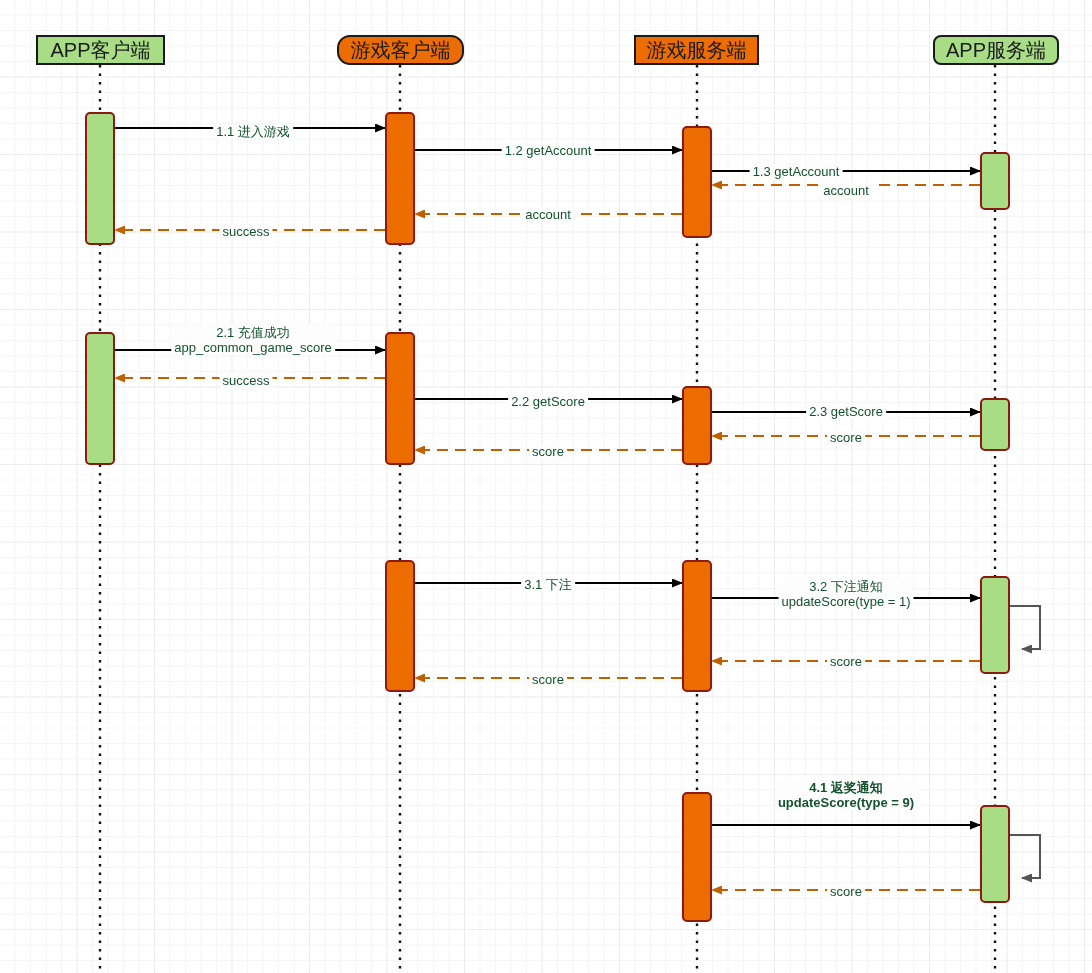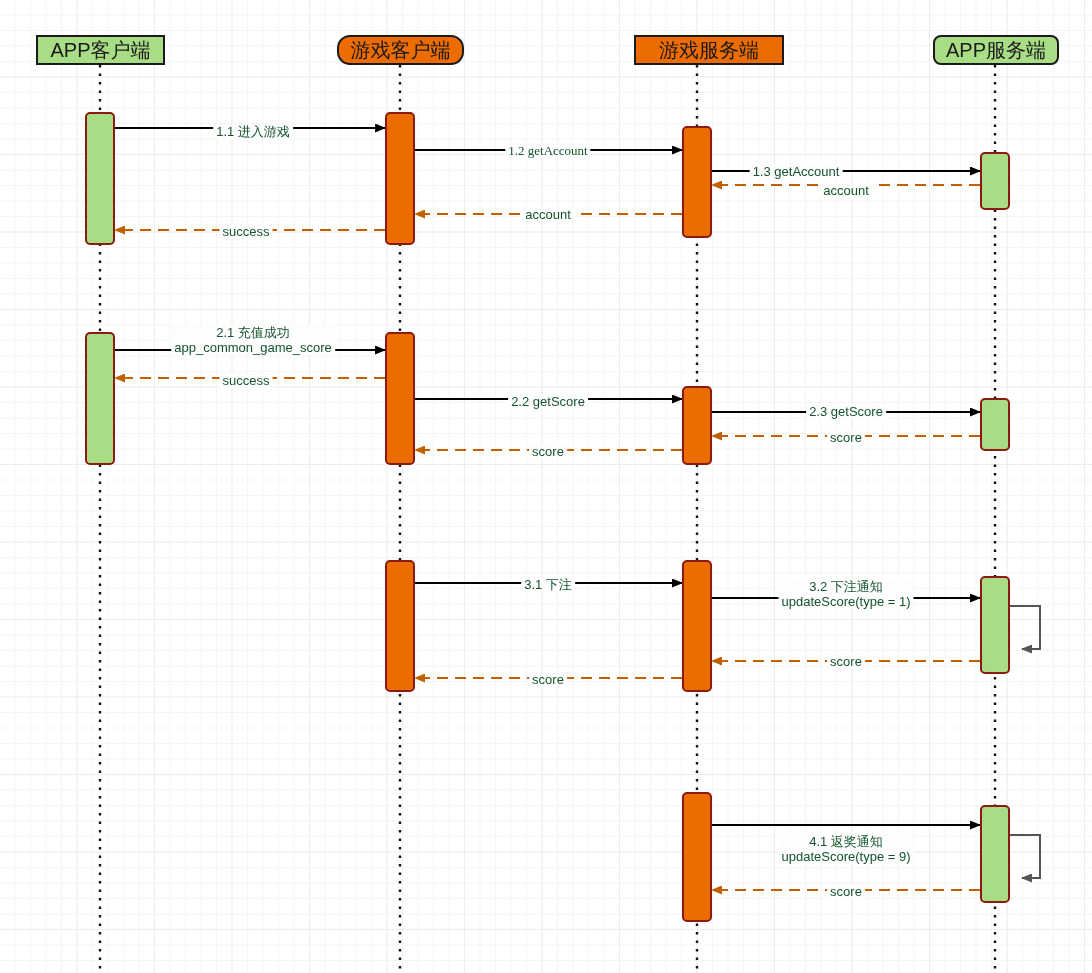--- a/index.html
+++ b/index.html
@@ -131,21 +131,21 @@
       </g>
     <g id="loops-group">
         <path d="M1010,606 L1040,606 L1040,649 L1022,649" fill="none" stroke="#555555" stroke-width="2" marker-end="url(#arrow-loop)"></path>
         <path d="M1010,835 L1040,835 L1040,878 L1022,878" fill="none" stroke="#555555" stroke-width="2" marker-end="url(#arrow-loop)"></path>
       </g>
   </svg>
 
   <div id="participants-host">
       <div class="participant green" style="left: 36px; top: 35px; width: 129px;">APP客户端</div>
       <div class="participant orange" style="left: 337px; top: 35px; width: 127px; border-radius: 13px;">游戏客户端</div>
-      <div class="participant orange" style="left: 634px; top: 35px; width: 150px;">游戏服务端</div>
+      <div class="participant orange" style="left: 634px; top: 35px; width: 125px;">游戏服务端</div>
       <div class="participant green" style="left: 933px; top: 35px; width: 126px; border-radius: 8px;">APP服务端</div>
     </div>
 
   <div id="activations-host">
       <div class="activation green" style="left: 85px; top: 112px; height: 133px;"></div>
       <div class="activation orange" style="left: 385px; top: 112px; height: 133px;"></div>
       <div class="activation orange" style="left: 682px; top: 126px; height: 112px;"></div>
       <div class="activation green" style="left: 980px; top: 152px; height: 58px;"></div>
       <div class="activation green" style="left: 85px; top: 332px; height: 133px;"></div>
       <div class="activation orange" style="left: 385px; top: 332px; height: 133px;"></div>
@@ -155,21 +155,21 @@
       <div class="activation orange" style="left: 682px; top: 560px; height: 132px;"></div>
       <div class="activation green" style="left: 980px; top: 576px; height: 98px;"></div>
       <div class="activation orange" style="left: 682px; top: 792px; height: 130px;"></div>
       <div class="activation green" style="left: 980px; top: 805px; height: 98px;"></div>
     </div>
 
   <div id="labels-host">
       <div class="msg-label solid-bg" style="left: 253px; top: 124px;">
         <span class="ln">1.1 进入游戏</span>
       </div>
-      <div class="msg-label solid-bg" style="left: 548px; top: 143px; font-family: Liberation Serif, serif;">
+      <div class="msg-label solid-bg" style="left: 548px; top: 143px;">
         <span class="ln">1.2 getAccount</span>
       </div>
       <div class="msg-label solid-bg" style="left: 796px; top: 164px;">
         <span class="ln">1.3 getAccount</span>
       </div>
       <div class="msg-label dash-bg" style="left: 846px; top: 183px;">
         <span class="ln">account</span>
       </div>
       <div class="msg-label dash-bg" style="left: 548px; top: 207px;">
         <span class="ln">account</span>
@@ -202,21 +202,21 @@
       <div class="msg-label solid-bg" style="left: 846px; top: 579px;">
         <span class="ln">3.2 下注通知</span>
         <span class="ln">updateScore(type = 1)</span>
       </div>
       <div class="msg-label dash-bg" style="left: 846px; top: 654px;">
         <span class="ln">score</span>
       </div>
       <div class="msg-label dash-bg" style="left: 548px; top: 672px;">
         <span class="ln">score</span>
       </div>
-      <div class="msg-label solid-bg" style="left: 846px; top: 834px;">
+      <div class="msg-label solid-bg" style="left: 846px; top: 780px; font-weight: bold;">
         <span class="ln">4.1 返奖通知</span>
         <span class="ln">updateScore(type = 9)</span>
       </div>
       <div class="msg-label dash-bg" style="left: 846px; top: 884px;">
         <span class="ln">score</span>
       </div>
     </div>
 
 </div>
 

